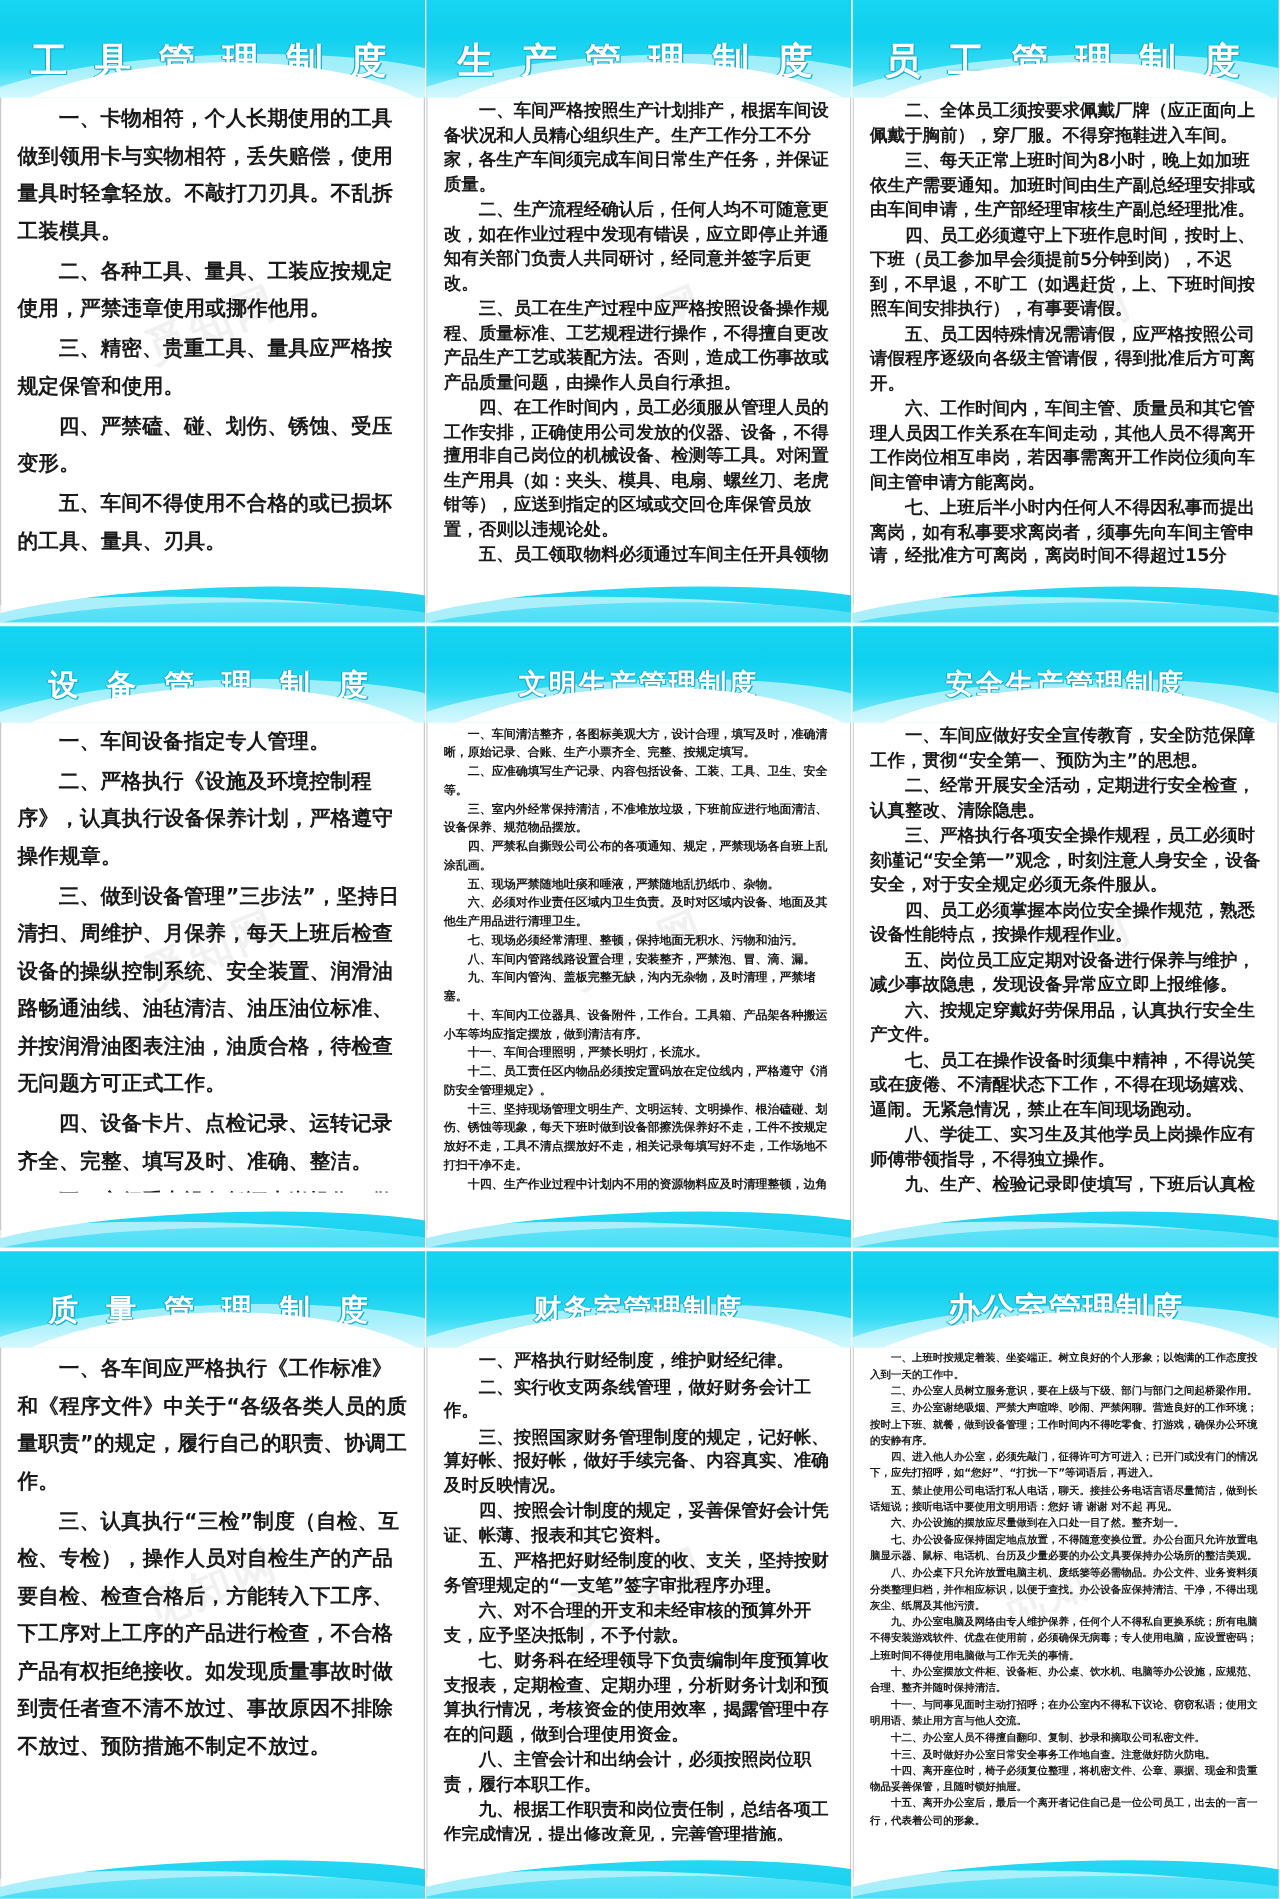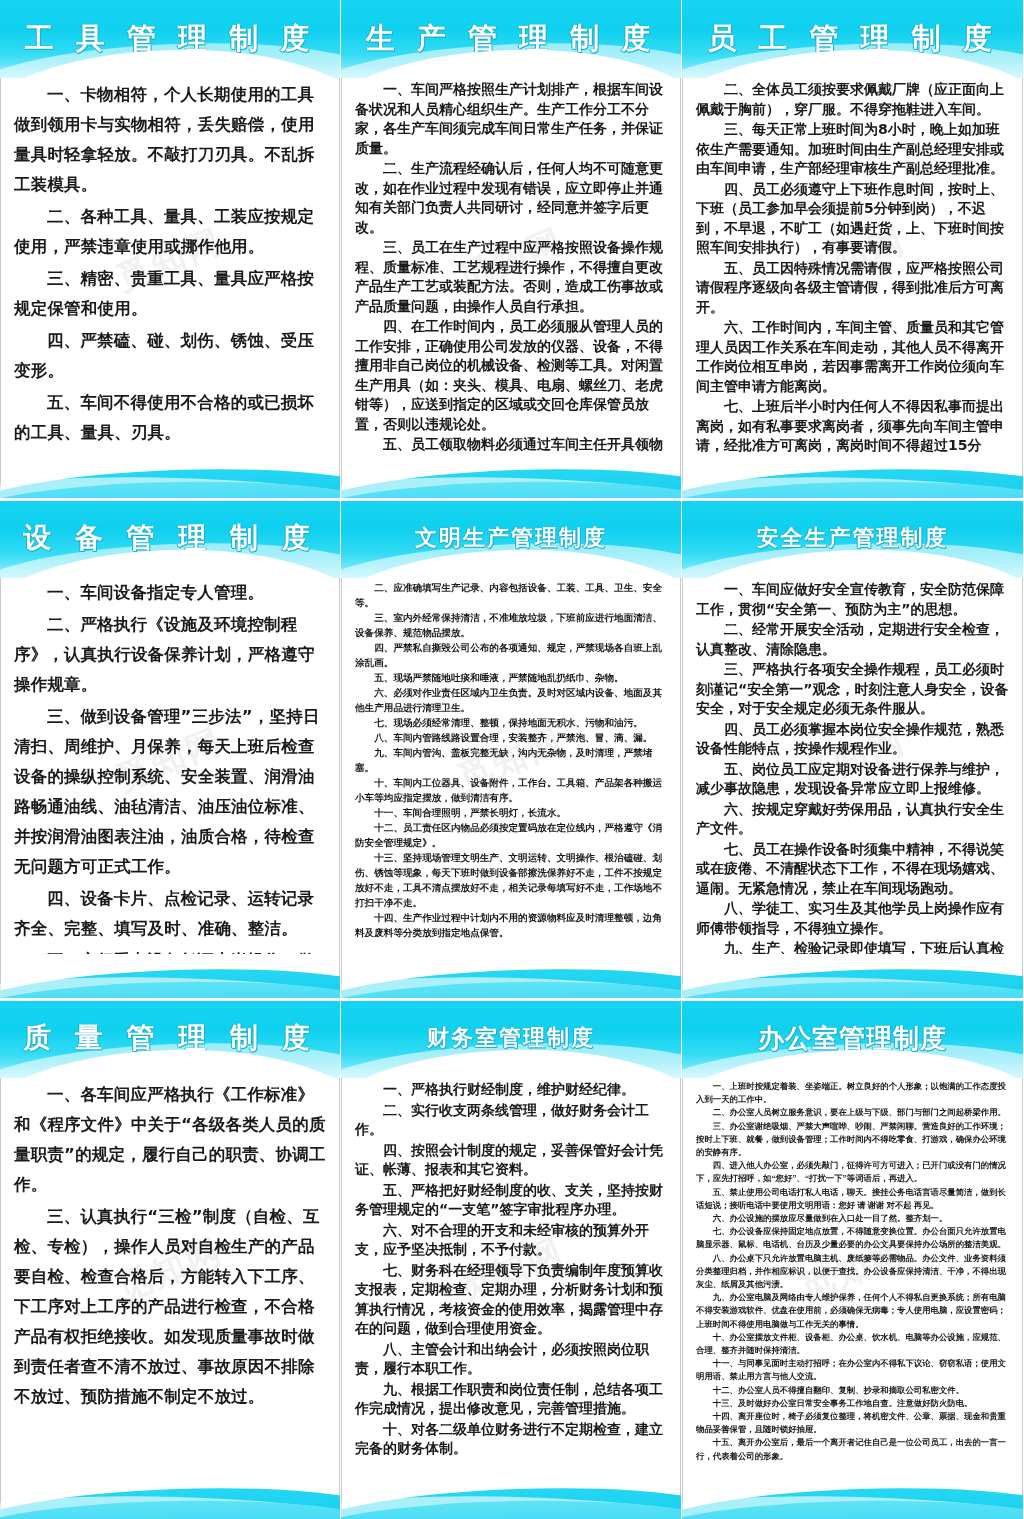--- a/index.html
+++ b/index.html
@@ -38,32 +38,32 @@
     transform:rotate(-1.6deg);
   }
   .hdr .swoosh{
     position:absolute; left:-10%; bottom:-8px; width:122%; height:42px;
     background:rgba(255,255,255,.55);
     border-radius:50% 50% 0 0 / 100% 100% 0 0;
     transform:rotate(-2.2deg);
     pointer-events:none;
   }
   .title {
-    position:absolute; top:7px; left:0; right:0;
+    position:absolute; top:17px; left:0; right:0;
     text-align:center;
     line-height:62px;
     font-size:29px;
     font-weight:bold;
     letter-spacing:6px;
     color:#ffffff;
     text-shadow:0 0 1px #0a93ad, 1px 1px 0 #17b7d6, -1px 0 0 #17b7d6, 0 1px 0 #17b7d6;
     white-space:nowrap;
     font-family:"DejaVu Sans","Liberation Sans",sans-serif;
   }
-  .title.t5 { font-size:28px; letter-spacing:7px; }
+  .title.t5 { font-size:24px; letter-spacing:7px; }
   .title.t6 { font-size:22px; letter-spacing:2px; }
   .title.t7 { font-size:26px; letter-spacing:1px; }
 
   
   .body {
     position:absolute;
     top:76px; left:0; right:0; bottom:46px;
     padding:4px 14px 0 14px;
     overflow:hidden;
   }
@@ -71,21 +71,21 @@
     text-indent:2em;
     color:#1a1a1a;
     font-family:"DejaVu Sans","Liberation Sans",sans-serif;
   }
   
   .sz-lg .body p { font-size:16.5px; line-height:30px; margin-bottom:2px; font-weight:bold; letter-spacing:.2px; }
   
   .sz-md .body p { font-size:14px; line-height:19.5px; margin-bottom:1px; font-weight:bold; letter-spacing:0; }
   
   .sz-sm .body p { font-size:9.6px; line-height:15px; margin-bottom:0px; font-weight:bold; letter-spacing:0; }
-  .sz-xs .body p { font-size:8.4px; line-height:13.2px; margin-bottom:0px; font-weight:bold; letter-spacing:0;font-family:Liberation Serif, serif; }
+  .sz-xs .body p { font-size:8.4px; line-height:13.2px; margin-bottom:0px; font-weight:bold; letter-spacing:0; }
 
   
   .foot {
     position:absolute; left:0; right:0; bottom:0; height:46px;
     overflow:hidden;
   }
   .foot .w1,.foot .w2,.foot .w3 { position:absolute; left:-12%; width:128%; border-radius:50%; }
   .foot .w1 { bottom:-40px; height:70px; background:linear-gradient(180deg,#25d7f3,#0cc6ea); transform:rotate(-2deg); }
   .foot .w2 { bottom:-30px; height:52px; background:rgba(255,255,255,.62); transform:rotate(1.6deg); }
   .foot .w3 { bottom:-46px; height:64px; background:linear-gradient(180deg,#5fe3f7,#13cdee); transform:rotate(-1deg); }
@@ -205,20 +205,21 @@
 
   <div class="panel sz-sm">
     <div class="panel-edge"></div>
     <div class="wm">觅知网</div>
     <div class="panel-inner">
       <div class="hdr">
         <div class="swoosh"></div>
         <div class="title t6">文明生产管理制度</div>
       </div>
       <div class="body">
+        <p>一、车间清洁整齐，各图标美观大方，设计合理，填写及时，准确清晰，原始记录、合账、生产小票齐全、完整、按规定填写。</p>
         <p>二、应准确填写生产记录、内容包括设备、工装、工具、卫生、安全等。</p>
         <p>三、室内外经常保持清洁，不准堆放垃圾，下班前应进行地面清洁、设备保养、规范物品摆放。</p>
         <p>四、严禁私自撕毁公司公布的各项通知、规定，严禁现场各自班上乱涂乱画。</p>
         <p>五、现场严禁随地吐痰和唾液，严禁随地乱扔纸巾、杂物。</p>
         <p>六、必须对作业责任区域内卫生负责。及时对区域内设备、地面及其他生产用品进行清理卫生。</p>
         <p>七、现场必须经常清理、整顿，保持地面无积水、污物和油污。</p>
         <p>八、车间内管路线路设置合理，安装整齐，严禁泡、冒、滴、漏。</p>
         <p>九、车间内管沟、盖板完整无缺，沟内无杂物，及时清理，严禁堵塞。</p>
         <p>十、车间内工位器具、设备附件，工作台。工具箱、产品架各种搬运小车等均应指定摆放，做到清洁有序。</p>
         <p>十一、车间合理照明，严禁长明灯，长流水。</p>
@@ -288,20 +289,21 @@
     <div class="panel-edge"></div>
     <div class="wm">觅知网</div>
     <div class="panel-inner">
       <div class="hdr">
         <div class="swoosh"></div>
         <div class="title t6">财务室管理制度</div>
       </div>
       <div class="body" style="font-size:14px">
         <p>一、严格执行财经制度，维护财经纪律。</p>
         <p>二、实行收支两条线管理，做好财务会计工作。</p>
+        <p>三、按照国家财务管理制度的规定，记好帐、算好帐、报好帐，做好手续完备、内容真实、准确及时反映情况。</p>
         <p>四、按照会计制度的规定，妥善保管好会计凭证、帐薄、报表和其它资料。</p>
         <p>五、严格把好财经制度的收、支关，坚持按财务管理规定的“一支笔”签字审批程序办理。</p>
         <p>六、对不合理的开支和未经审核的预算外开支，应予坚决抵制，不予付款。</p>
         <p>七、财务科在经理领导下负责编制年度预算收支报表，定期检查、定期办理，分析财务计划和预算执行情况，考核资金的使用效率，揭露管理中存在的问题，做到合理使用资金。</p>
         <p>八、主管会计和出纳会计，必须按照岗位职责，履行本职工作。</p>
         <p>九、根据工作职责和岗位责任制，总结各项工作完成情况，提出修改意见，完善管理措施。</p>
         <p>十、对各二级单位财务进行不定期检查，建立完备的财务体制。</p>
       </div>
       <div class="foot">
         <div class="w1"></div>

